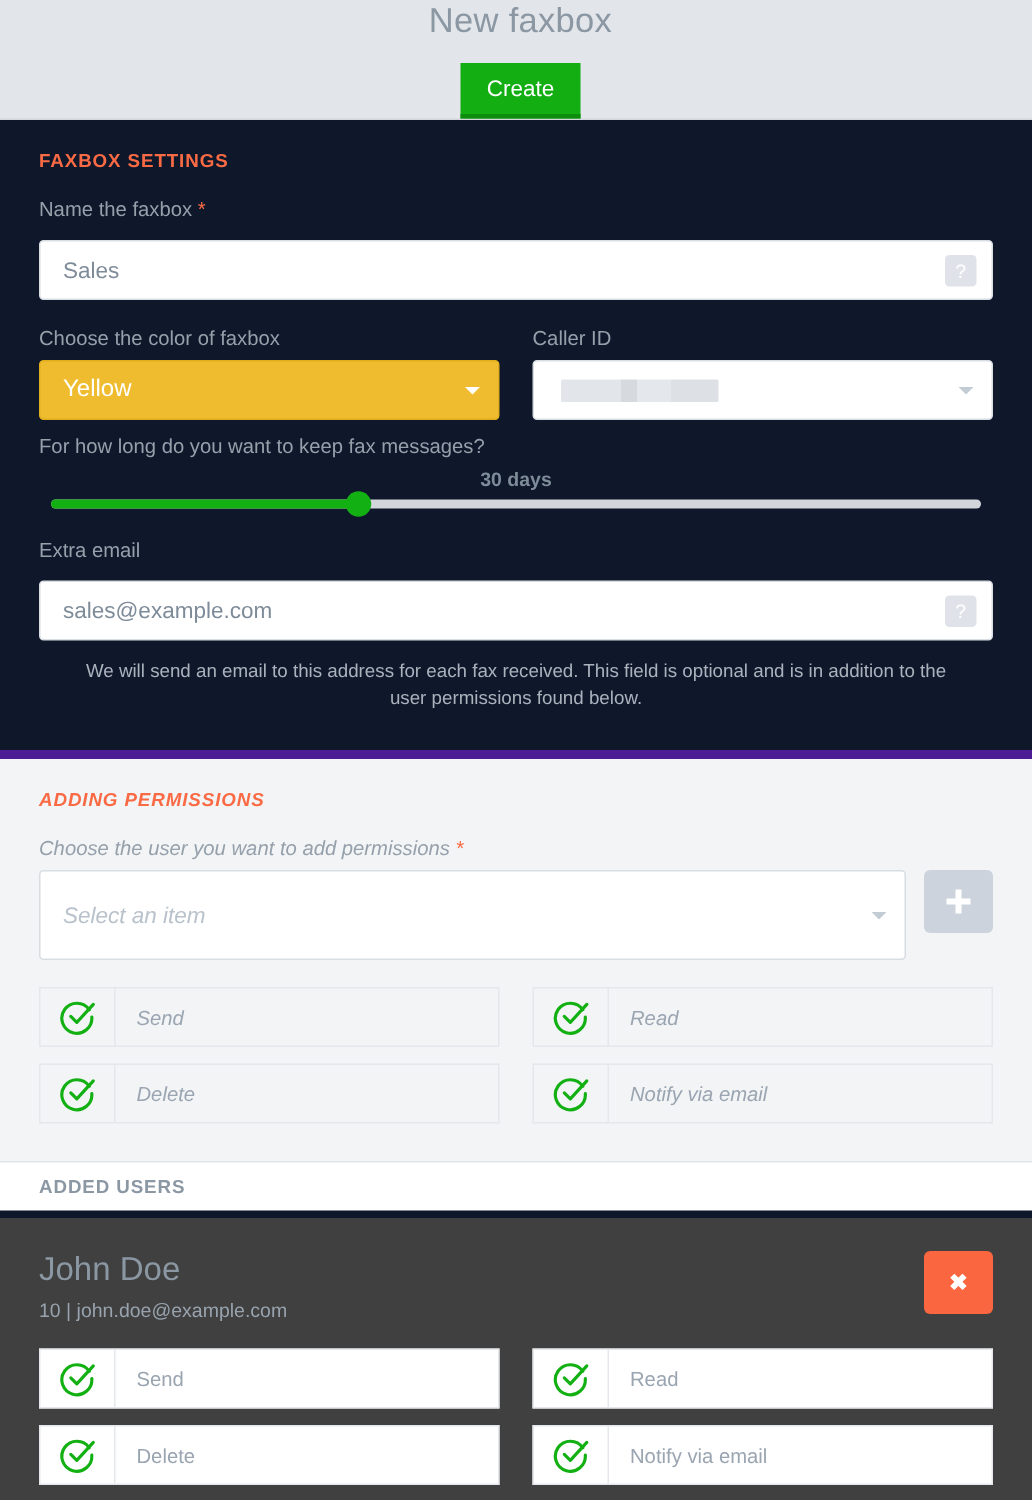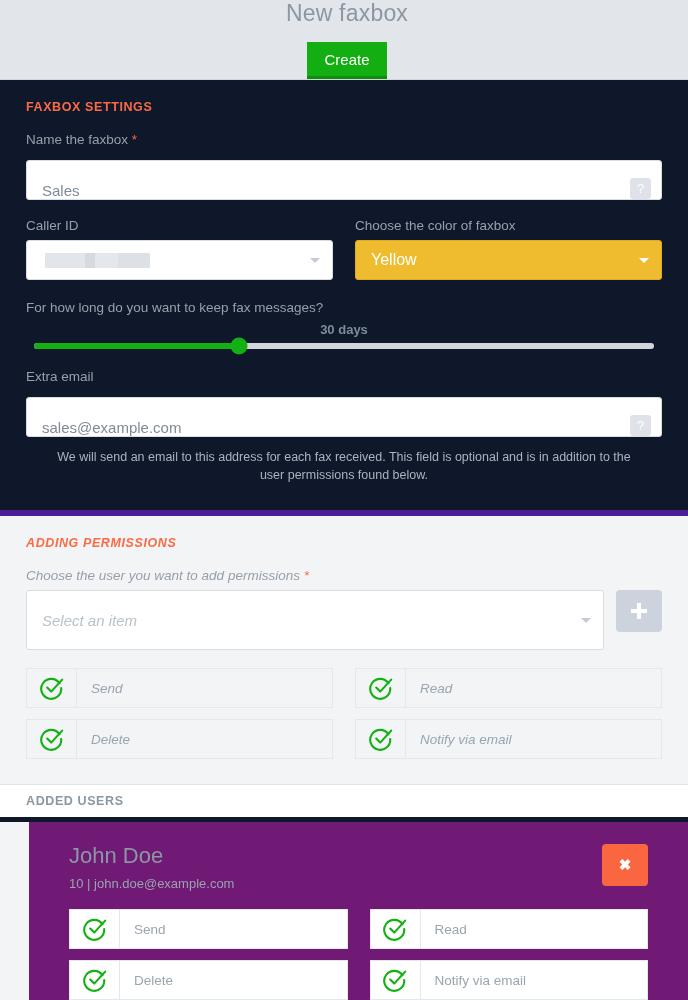--- a/index.html
+++ b/index.html
@@ -64,21 +64,21 @@
   .req { color: #fa6b45; }
 
   
   .input-wrap {
     position: relative;
     background: #ffffff;
     border: 1px solid #d8dde2;
     border-radius: 3px;
     height: 40px;
     display: flex;
-    align-items: flex-end;
+    align-items: center;
     margin-top: 13px;
   }
   .input-wrap .value {
     font-size: 15px;
     color: #7e8b98;
     padding-left: 15px;
     flex: 1;
   }
   .help-badge {
     width: 21px; height: 21px;
@@ -124,21 +124,21 @@
   }
   .caret {
     width: 0; height: 0;
     border-left: 5px solid transparent;
     border-right: 5px solid transparent;
     border-top: 5px solid #c3cbd4;
   }
   .caret.white { border-top-color: #ffffff; }
 
   
-  .slider-block { margin-top: 20px; }
+  .slider-block { margin-top: 10px; }
   .slider-value {
     font-size: 13px; font-weight: bold; color: #7e8b98;
     text-align: center; margin-bottom: 5px;
     width: 100%;
   }
   .slider-track {
     position: relative;
     height: 6px;
     background: #d2d6da;
     border-radius: 3px;
@@ -215,21 +215,21 @@
 
   
   .added-bar {
     background: #ffffff;
     border-top: 1px solid #e0e3e7;
     border-bottom: 5px solid #0f172a;
     padding: 9px 26px;
   }
   .added-bar .section-title { margin-bottom: 0; }
 
-  .user-block { padding: 22px 40px 4px; background: #701a75; margin-left: 29px; }
+  .user-block { padding: 22px 26px 4px; background: #404040; }
   .user-head {
     display: flex; align-items: flex-start; justify-content: space-between;
   }
   .user-name {
     font-size: 22px; color: #8b97a3; font-weight: 400; line-height: 1.1;
   }
   .user-meta {
     font-size: 13px; color: #98a3ae; margin-top: 8px;
   }
   .del-btn {
@@ -258,31 +258,31 @@
     <span>Name the faxbox</span>
     <span class="req">*</span>
   </label>
   <div class="input-wrap">
     <span class="value">Sales</span>
     <span class="help-badge">?</span>
   </div>
 
   <div class="row2">
     <div class="col">
+      <label class="field-label">Choose the color of faxbox</label>
+      <div class="select-yellow">
+        <span class="value">Yellow</span>
+        <span class="caret white"></span>
+      </div>
+    </div>
+    <div class="col">
       <label class="field-label">Caller ID</label>
       <div class="select-plain">
         <span class="redacted"></span>
         <span class="caret"></span>
-      </div>
-    </div>
-    <div class="col">
-      <label class="field-label">Choose the color of faxbox</label>
-      <div class="select-yellow">
-        <span class="value">Yellow</span>
-        <span class="caret white"></span>
       </div>
     </div>
   </div>
 
   <div class="slider-block">
     <label class="field-label">For how long do you want to keep fax messages?</label>
     <div class="slider-value">30 days</div>
     <div class="slider-track">
       <div class="slider-fill" id="slider-fill" style="width: 33%;"></div>
       <div class="slider-handle" id="slider-handle" style="left: 33%;"></div>

